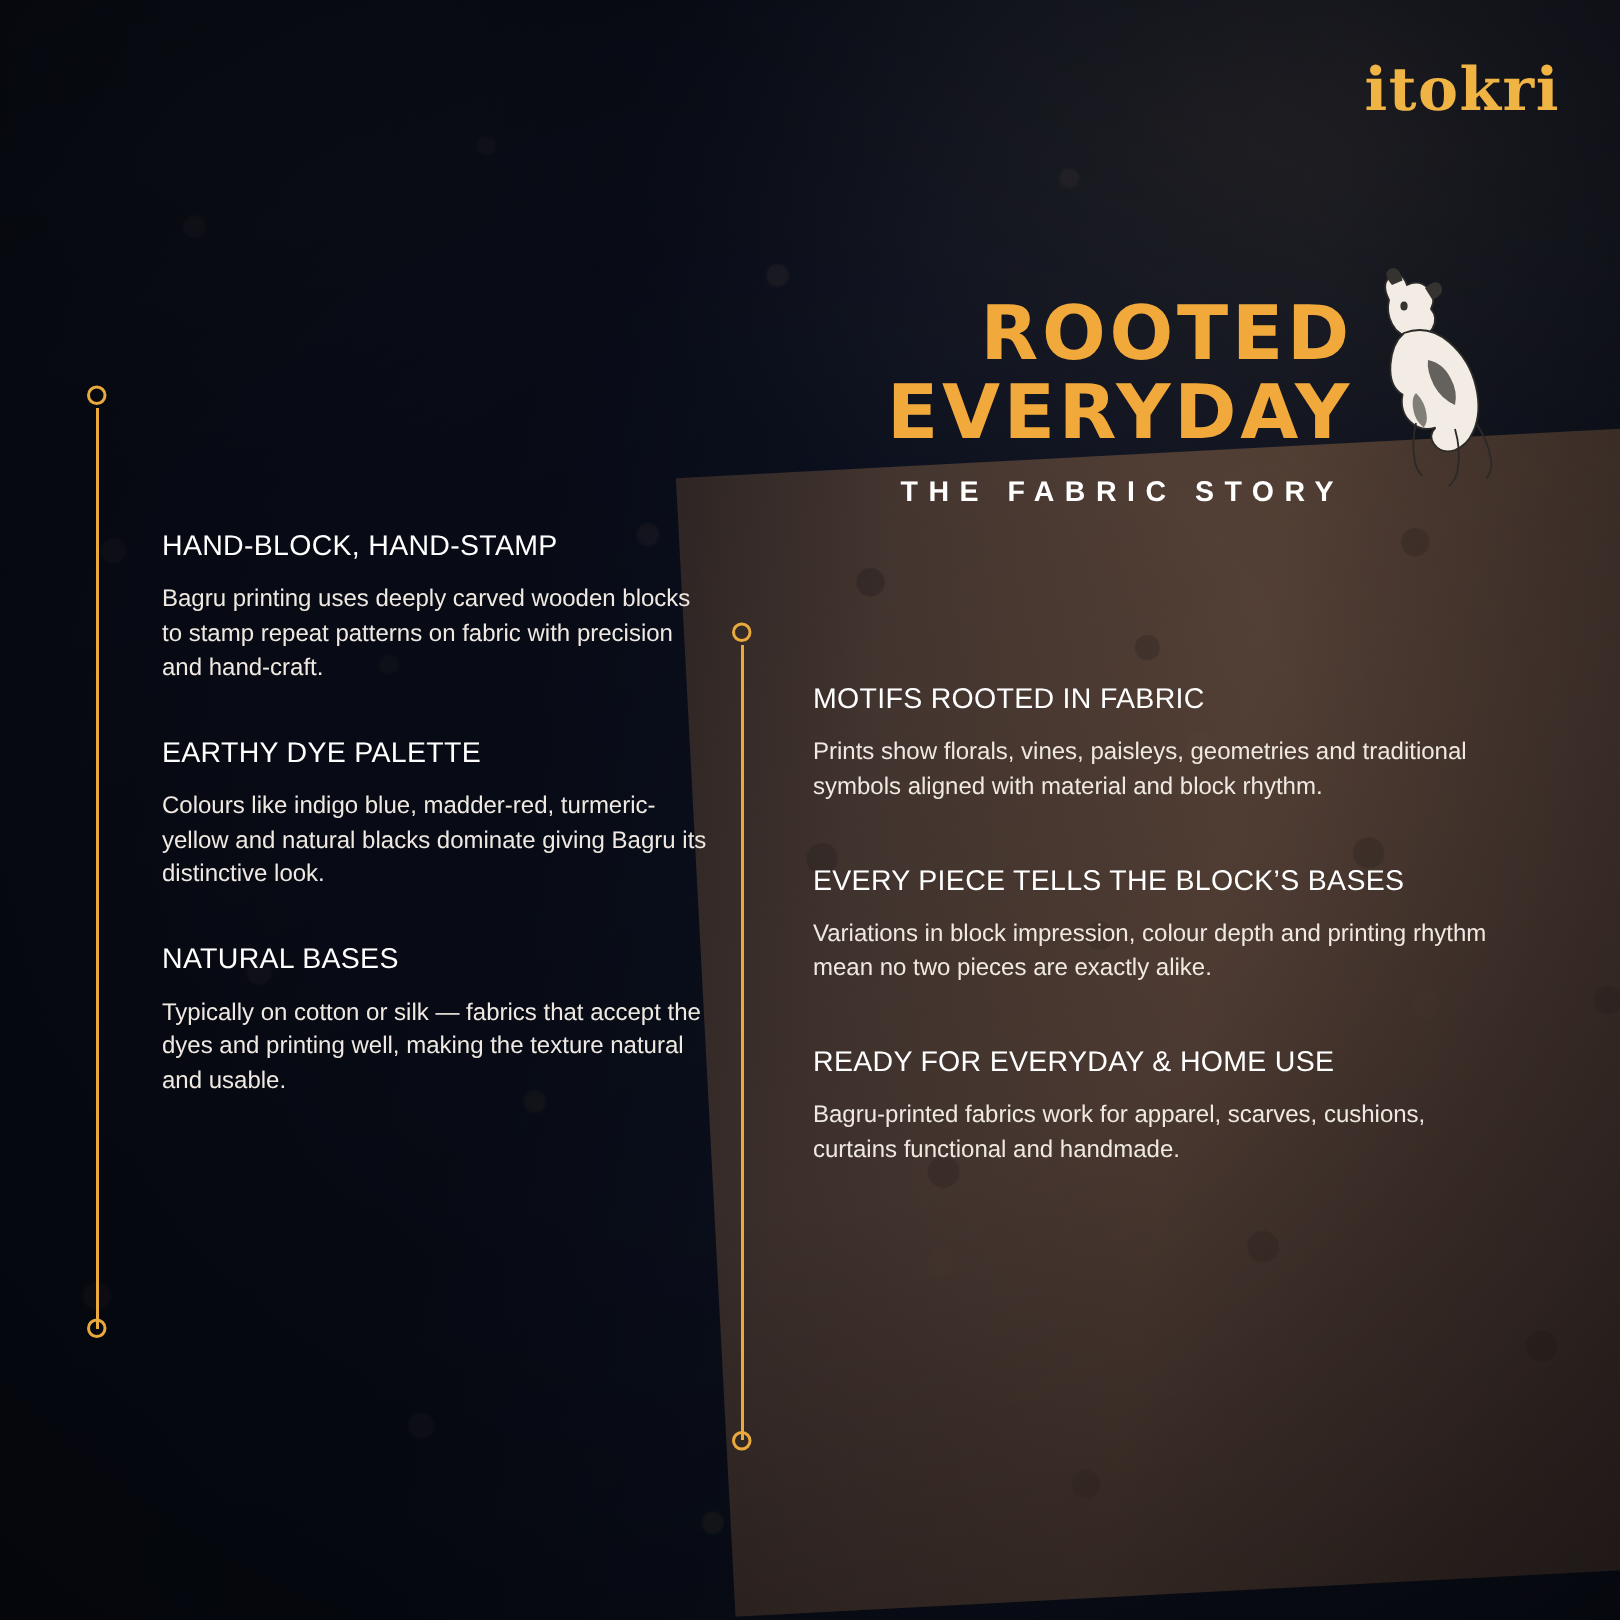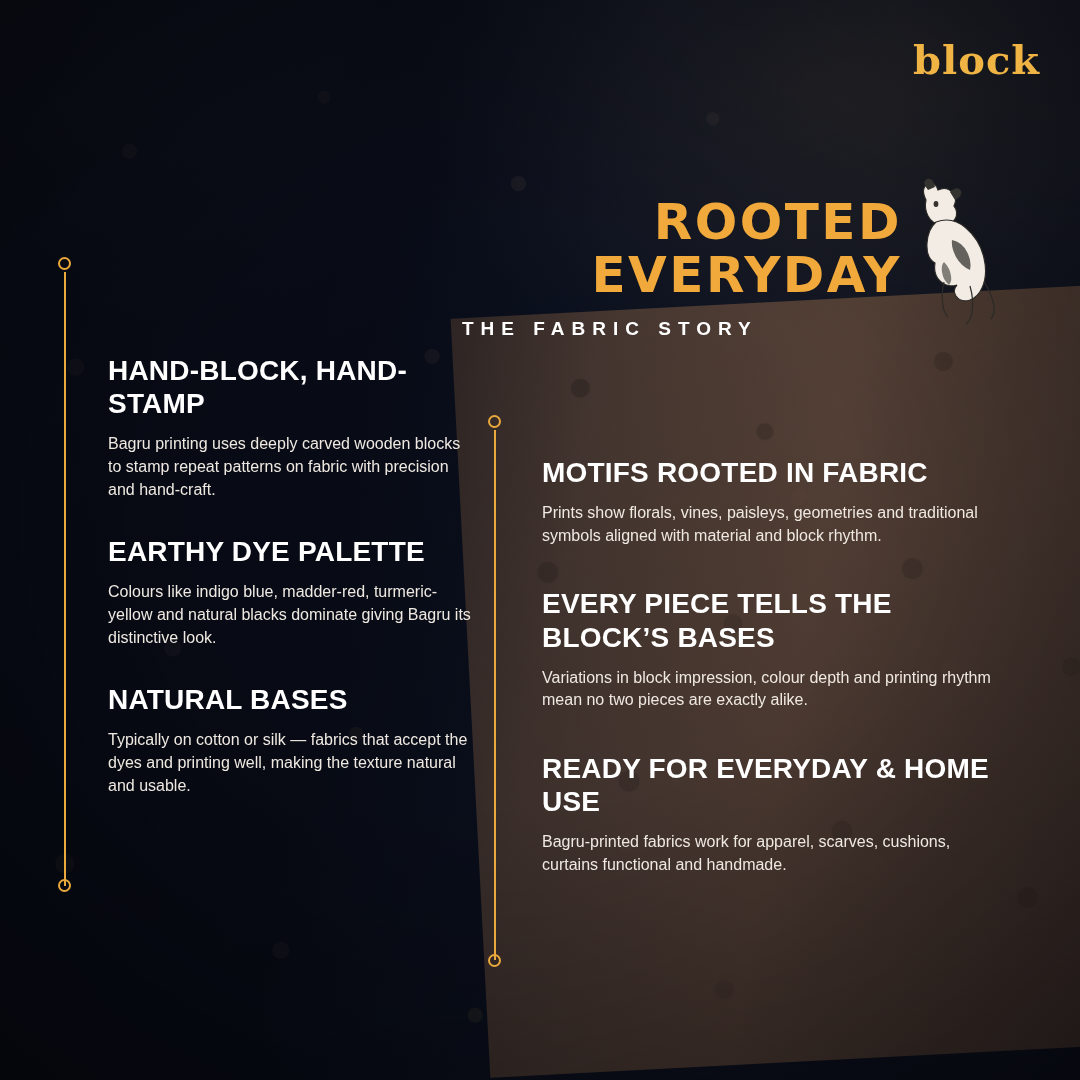--- a/index.html
+++ b/index.html
@@ -102,21 +102,21 @@
     line-height:1.06;
     letter-spacing:2.5px;
     color:#f0a93a;
   }
   .subtitle {
     margin-top:16px;
     font-size:19px;
     font-weight:700;
     letter-spacing:7px;
     color:#ffffff;
-    text-align:left;
+    text-align:right;
     padding-right:6px;
   }
 
   
   .goat { position:absolute; right:58px; top:178px; width:130px; height:160px; }
 
   
   .rail { position:absolute; width:2px; background:#e9a93c; }
   .rail-left  { left:64px; top:272px; height:614px; }
   .rail-right { left:494px; top:430px; height:530px; }
@@ -130,22 +130,22 @@
   .node-r-bot { left:488px; top:954px; }
 
   
   .col { position:absolute; }
   .col-left  { left:108px; top:354px; width:366px; }
   .col-right { left:542px; top:456px; width:450px; }
 
   .item { margin-bottom:34px; }
   .item:last-child { margin-bottom:0; }
   .item h3 {
-    font-size:28px;
-    font-weight:700;
+    font-size:19px;
+    font-weight:400;
     color:#ffffff;
     letter-spacing:0.2px;
     line-height:1.18;
     margin-bottom:13px;
   }
   .item p {
     font-size:16px;
     line-height:1.42;
     color:#efe9e2;
     font-weight:400;
@@ -157,21 +157,21 @@
 
 <div class="bg"></div>
 <div class="bg-motifs"></div>
 <div class="bg-panel"></div>
 <div class="bg-panel-motif"></div>
 <div class="bg-darken"></div>
 <div class="bg-vignette"></div>
 
 <div class="wrap">
 
-  <div class="logo">block</div>
+  <div class="logo">itokri</div>
 
   <svg class="goat" viewBox="0 0 130 160">
     <g fill="#f2ece4" stroke="#2b2a28" stroke-width="1.2">
       <path d="M34 22 q-6 -12 2 -16 q7 -3 10 6 q8 -4 14 2 q6 6 2 14 q5 6 1 13 q-4 7 -13 6 q-10 -1 -14 -9 q-4 -8 -2 -16 z"></path>
       <path d="M44 44 q16 -6 30 6 q14 12 18 30 q4 17 -2 30 q-4 9 -12 12 q-9 3 -14 -4 q-4 -6 1 -11 q-10 3 -17 -4 q-7 -7 -5 -18 q-9 -5 -8 -20 q1 -14 9 -21 z"></path>
       <path d="M78 108 q4 14 2 26 q-1 8 -6 12" fill="none"></path>
       <path d="M92 104 q8 12 10 24 q1 8 -3 13" fill="none"></path>
       <path d="M52 104 q-3 13 -1 24 q1 7 5 11" fill="none"></path>
     </g>
     <g fill="#35332f">

